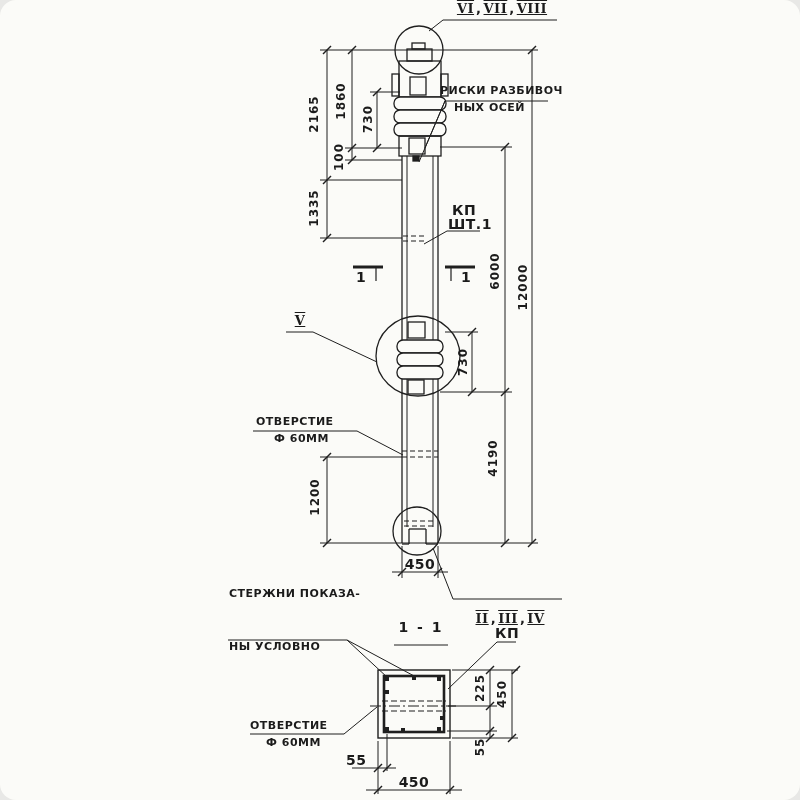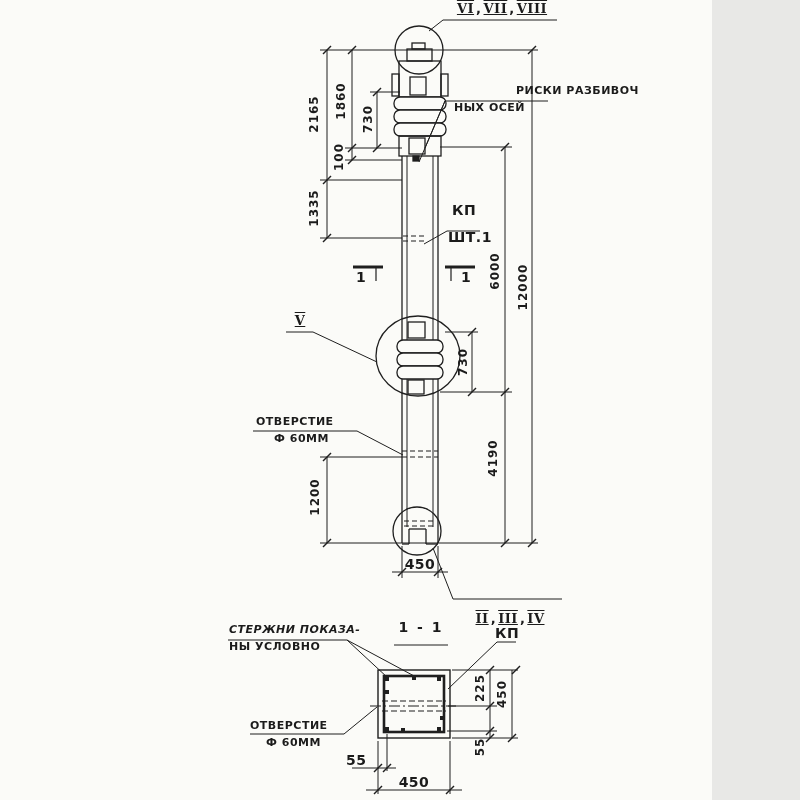--- a/index.html
+++ b/index.html
@@ -1,17 +1,17 @@
 <!DOCTYPE html>
 <html><head>
 <meta charset="utf-8">
 <style>
   html,body{margin:0;padding:0;background:#e8e8e6;}
-  .stage{position:relative;width:712px;height:800px;background:#fbfbf8;overflow:hidden;
-         font-family:"DejaVu Sans",sans-serif;color:#1b1b1b;}
+  .stage{position:relative;width:800px;height:800px;background:#fbfbf8;overflow:hidden;
+         font-family:"DejaVu Sans",sans-serif;color:#1b1b1b;border-radius:16px;}
   .stage svg{position:absolute;left:0;top:0;}
   .lab{position:absolute;font-weight:bold;font-size:11px;line-height:1.1;white-space:nowrap;
        letter-spacing:.5px;}
   .vlab{position:absolute;width:60px;height:14px;font-weight:bold;font-size:12px;line-height:14px;
         text-align:center;letter-spacing:1px;transform:rotate(-90deg);}
   .fs12{font-size:14px}.fs13{font-size:13px}.fs14{font-size:14px}
   .ctr{text-align:center}
   .rn{font-family:"DejaVu Serif",serif;font-weight:bold;text-decoration:underline overline;}
   .cm{padding:0 2px;}
   .ls2{letter-spacing:2px;}
@@ -202,45 +202,45 @@
 <div class="lab fs13 ctr" style="left:446px;top:2px;width:112px;">
   <span class="rn">VI</span><span class="cm">,</span><span class="rn">VII</span><span class="cm">,</span><span class="rn">VIII</span>
 </div>
 <div class="lab fs13 ctr" style="left:287px;top:314px;width:26px;">
   <span class="rn">V</span>
 </div>
 <div class="lab fs13 ctr" style="left:458px;top:612px;width:104px;">
   <span class="rn">II</span><span class="cm">,</span><span class="rn">III</span><span class="cm">,</span><span class="rn">IV</span>
 </div>
 
-<div class="lab" style="left:472px;top:85px;padding-left:44px;">РИСКИ РАЗБИВОЧ</div>
+<div class="lab" style="left:440px;top:85px;">РИСКИ РАЗБИВОЧ</div>
 <div class="lab" style="left:454px;top:102px;text-align:right;">НЫХ ОСЕЙ</div>
 <div class="lab fs12" style="left:452px;top:203px;">КП</div>
-<div class="lab fs12" style="left:448px;top:217px;margin-top:13px;">ШТ.1</div>
+<div class="lab fs12" style="left:448px;top:217px;">ШТ.1</div>
 <div class="lab" style="left:256px;top:416px;">ОТВЕРСТИЕ</div>
 <div class="lab" style="left:274px;top:433px;">Ф 60ММ</div>
 
 <div class="lab fs12" style="left:356px;top:270px;">1</div>
 <div class="lab fs12" style="left:461px;top:270px;">1</div>
 
 <div class="vlab" style="left:284px;top:107px;">2165</div>
 <div class="vlab" style="left:311px;top:94px;">1860</div>
 <div class="vlab" style="left:338px;top:112px;">730</div>
 <div class="vlab" style="left:309px;top:150px;">100</div>
 <div class="vlab" style="left:284px;top:201px;">1335</div>
 <div class="vlab" style="left:285px;top:490px;">1200</div>
 <div class="vlab" style="left:465px;top:264px;">6000</div>
 <div class="vlab" style="left:493px;top:280px;">12000</div>
 <div class="vlab" style="left:433px;top:355px;">730</div>
 <div class="vlab" style="left:463px;top:451px;">4190</div>
 <div class="lab fs12 ctr" style="left:392px;top:557px;width:56px;">450</div>
 
 <div class="lab fs14 ctr ls2" style="left:394px;top:620px;width:54px;">1 - 1</div>
 <div class="lab fs12" style="left:495px;top:626px;">КП</div>
-<div class="lab" style="left:229px;top:624px;font-style:italic;">СТЕРЖНИ ПОКАЗА-</div>
+<div class="lab" style="left:229px;top:588px;">СТЕРЖНИ ПОКАЗА-</div>
 <div class="lab" style="left:229px;top:641px;">НЫ УСЛОВНО</div>
 <div class="lab" style="left:250px;top:720px;">ОТВЕРСТИЕ</div>
 <div class="lab" style="left:266px;top:737px;">Ф 60ММ</div>
 <div class="vlab" style="left:450px;top:681px;">225</div>
 <div class="vlab" style="left:472px;top:687px;">450</div>
 <div class="vlab" style="left:450px;top:740px;">55</div>
 <div class="lab fs12" style="left:346px;top:753px;">55</div>
 <div class="lab fs12 ctr" style="left:386px;top:775px;width:56px;">450</div>
 
 </div>

